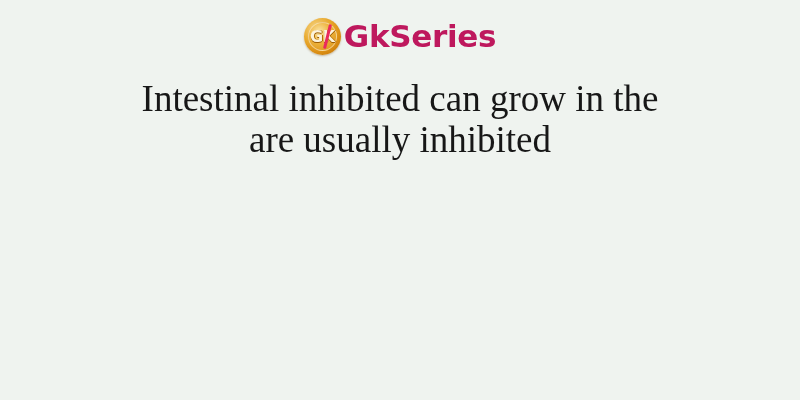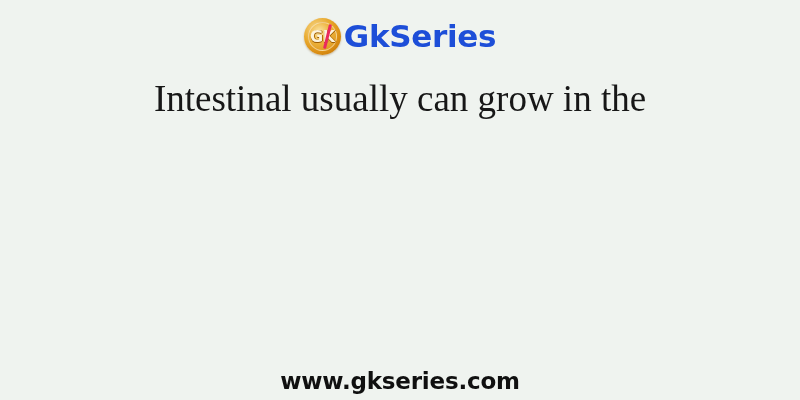--- a/index.html
+++ b/index.html
@@ -87,21 +87,21 @@
     height: 25px;
     background: #ea2a5e;
     transform: rotate(14deg);
     border-radius: 1px;
   }
   #brand-name {
     font-family: "DejaVu Sans", sans-serif;
     font-weight: bold;
     font-size: 31px;
     line-height: 31px;
-    color: #1d4ed8;
+    color: #be185d;
     letter-spacing: -0.3px;
     white-space: nowrap;
   }
 
   
   #question {
     position: absolute;
     left: 40px;
     top: 78px;
     width: 720px;
@@ -143,20 +143,18 @@
     <div id="brand-coin">
       <div class="coin-outer"></div>
       <div class="coin-inner"></div>
       <div class="coin-text">GK</div>
       <div class="coin-slash"></div>
     </div>
     <div id="brand-name">GkSeries</div>
   </div>
 
   <div id="question">
-    <span class="qline">Intestinal usually can grow in the</span>
+    <span class="qline">Intestinal inhibited can grow in the</span>
+    <span class="qline">are usually inhibited</span>
   </div>
 
-  <div id="footer">
-    <span id="footer-url">www.gkseries.com</span>
-  </div>
 
 </div>
 
 </body></html>

